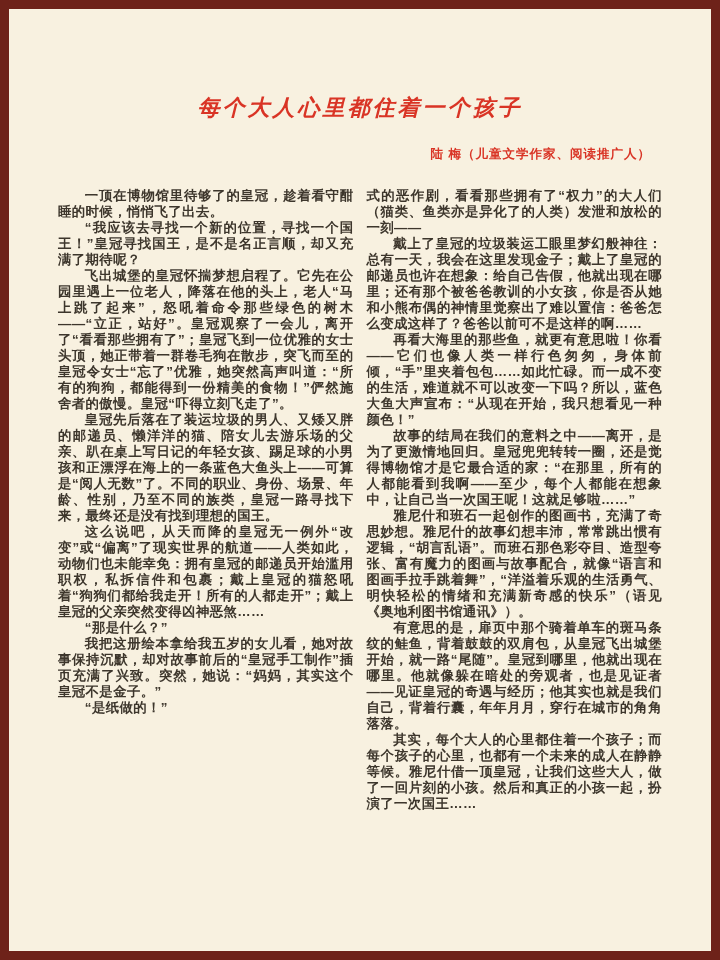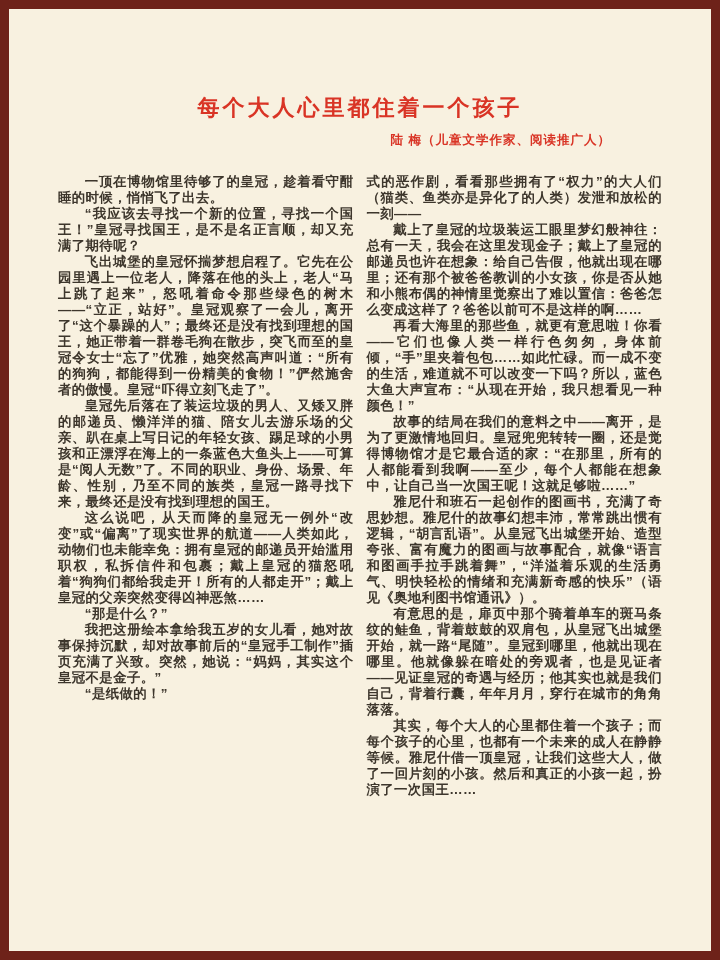--- a/index.html
+++ b/index.html
@@ -16,25 +16,26 @@
     background: var(--page-bg, #f8f1e0);
     overflow: hidden;
   }
   .title {
     margin: 84px 0 0 0;
     text-align: center;
     font-size: 22px;
     font-weight: bold;
     letter-spacing: 3px;
     color: var(--accent, #d93425);
+    font-style: italic;
   }
   .byline {
-    margin-top: 9px;
+    margin-top: 23px;
     text-align: right;
-    padding-right: 100px;
+    padding-right: 60px;
     font-size: 12.5px;
     font-weight: bold;
     letter-spacing: 1px;
     color: var(--accent, #d93425);
   }
   .columns {
     display: flex;
     gap: 13px;
     padding: 0 49px;
     margin-top: 25px;
@@ -61,30 +62,30 @@
 </head>
 <body>
 
 <div class="page">
   <h1 class="title">每个大人心里都住着一个孩子</h1>
   <div class="byline">陆 梅（儿童文学作家、阅读推广人）</div>
   <div class="columns">
     <div class="col">
         <p class="para">一顶在博物馆里待够了的皇冠，趁着看守酣睡的时候，悄悄飞了出去。</p>
         <p class="para">“我应该去寻找一个新的位置，寻找一个国王！”皇冠寻找国王，是不是名正言顺，却又充满了期待呢？</p>
-        <p class="para">飞出城堡的皇冠怀揣梦想启程了。它先在公园里遇上一位老人，降落在他的头上，老人“马上跳了起来”，怒吼着命令那些绿色的树木——“立正，站好”。皇冠观察了一会儿，离开了“这个暴躁的人”；最终还是没有找到理想的国王，她正带着一群卷毛狗在散步，突飞而至的皇冠令女士“忘了”优雅，她突然高声叫道：“所有的狗狗，都能得到一份精美的食物！”俨然施舍者的傲慢。皇冠“吓得立刻飞走了”。</p>
+        <p class="para">飞出城堡的皇冠怀揣梦想启程了。它先在公园里遇上一位老人，降落在他的头上，老人“马上跳了起来”，怒吼着命令那些绿色的树木——“立正，站好”。皇冠观察了一会儿，离开了“看看那些拥有了”；皇冠飞到一位优雅的女士头顶，她正带着一群卷毛狗在散步，突飞而至的皇冠令女士“忘了”优雅，她突然高声叫道：“所有的狗狗，都能得到一份精美的食物！”俨然施舍者的傲慢。皇冠“吓得立刻飞走了”。</p>
         <p class="para">皇冠先后落在了装运垃圾的男人、又矮又胖的邮递员、懒洋洋的猫、陪女儿去游乐场的父亲、趴在桌上写日记的年轻女孩、踢足球的小男孩和正漂浮在海上的一条蓝色大鱼头上——可算是“阅人无数”了。不同的职业、身份、场景、年龄、性别，乃至不同的族类，皇冠一路寻找下来，最终还是没有找到理想的国王。</p>
         <p class="para">这么说吧，从天而降的皇冠无一例外“改变”或“偏离”了现实世界的航道——人类如此，动物们也未能幸免：拥有皇冠的邮递员开始滥用职权，私拆信件和包裹；戴上皇冠的猫怒吼着“狗狗们都给我走开！所有的人都走开”；戴上皇冠的父亲突然变得凶神恶煞……</p>
         <p class="para">“那是什么？”</p>
         <p class="para">我把这册绘本拿给我五岁的女儿看，她对故事保持沉默，却对故事前后的“皇冠手工制作”插页充满了兴致。突然，她说：“妈妈，其实这个皇冠不是金子。”</p>
         <p class="para">“是纸做的！”</p>
       </div>
     <div class="col">
         <p class="para cont">式的恶作剧，看看那些拥有了“权力”的大人们（猫类、鱼类亦是异化了的人类）发泄和放松的一刻——</p>
         <p class="para">戴上了皇冠的垃圾装运工眼里梦幻般神往：总有一天，我会在这里发现金子；戴上了皇冠的邮递员也许在想象：给自己告假，他就出现在哪里；还有那个被爸爸教训的小女孩，你是否从她和小熊布偶的神情里觉察出了难以置信：爸爸怎么变成这样了？爸爸以前可不是这样的啊……</p>
         <p class="para">再看大海里的那些鱼，就更有意思啦！你看——它们也像人类一样行色匆匆，身体前倾，“手”里夹着包包……如此忙碌。而一成不变的生活，难道就不可以改变一下吗？所以，蓝色大鱼大声宣布：“从现在开始，我只想看见一种颜色！”</p>
         <p class="para">故事的结局在我们的意料之中——离开，是为了更激情地回归。皇冠兜兜转转一圈，还是觉得博物馆才是它最合适的家：“在那里，所有的人都能看到我啊——至少，每个人都能在想象中，让自己当一次国王呢！这就足够啦……”</p>
-        <p class="para">雅尼什和班石一起创作的图画书，充满了奇思妙想。雅尼什的故事幻想丰沛，常常跳出惯有逻辑，“胡言乱语”。从皇冠飞出城堡开始、造型夸张、富有魔力的图画与故事配合，就像“语言和图画手拉手跳着舞”，“洋溢着乐观的生活勇气、明快轻松的情绪和充满新奇感的快乐”（语见《奥地利图书馆通讯》）。</p>
+        <p class="para">雅尼什和班石一起创作的图画书，充满了奇思妙想。雅尼什的故事幻想丰沛，常常跳出惯有逻辑，“胡言乱语”。而班石那色彩夺目、造型夸张、富有魔力的图画与故事配合，就像“语言和图画手拉手跳着舞”，“洋溢着乐观的生活勇气、明快轻松的情绪和充满新奇感的快乐”（语见《奥地利图书馆通讯》）。</p>
         <p class="para">有意思的是，扉页中那个骑着单车的斑马条纹的鲑鱼，背着鼓鼓的双肩包，从皇冠飞出城堡开始，就一路“尾随”。皇冠到哪里，他就出现在哪里。他就像躲在暗处的旁观者，也是见证者——见证皇冠的奇遇与经历；他其实也就是我们自己，背着行囊，年年月月，穿行在城市的角角落落。</p>
         <p class="para">其实，每个大人的心里都住着一个孩子；而每个孩子的心里，也都有一个未来的成人在静静等候。雅尼什借一顶皇冠，让我们这些大人，做了一回片刻的小孩。然后和真正的小孩一起，扮演了一次国王……</p>
       </div>
   </div>
 </div>
 
 </body></html>

